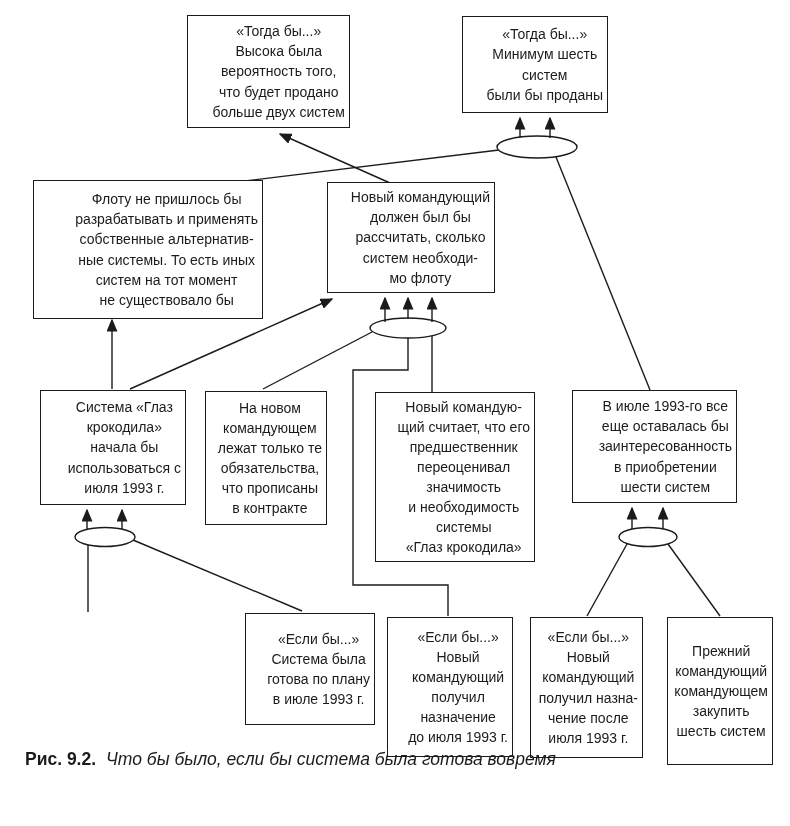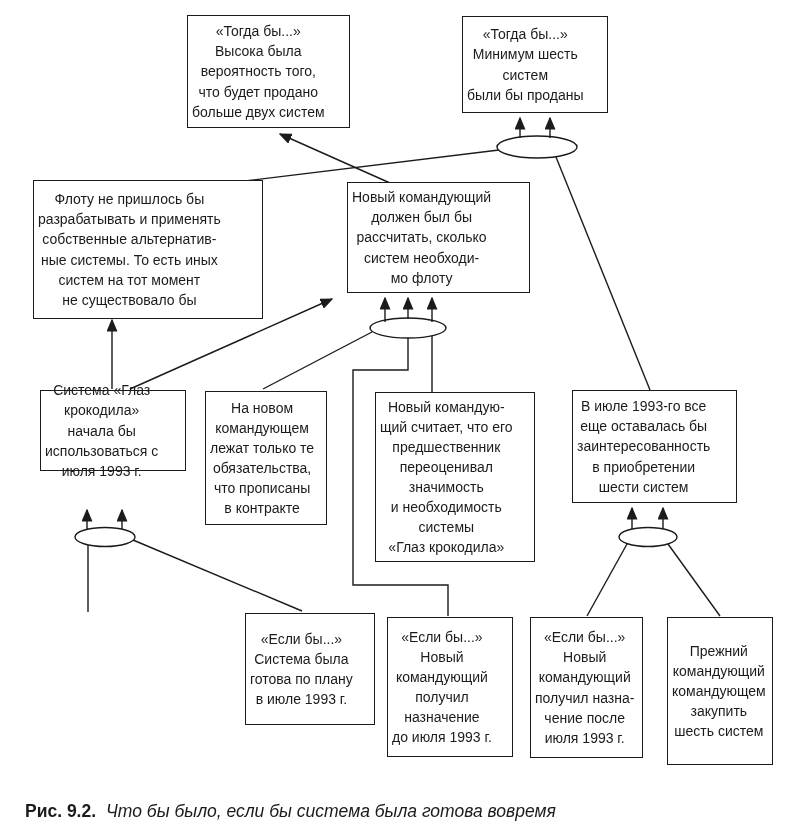--- a/index.html
+++ b/index.html
@@ -18,49 +18,49 @@
     width: 790px; height: 826px;
     z-index: 1;
   }
   .node {
     position: absolute;
     box-sizing: border-box;
     border: 1.6px solid #1b1b1b;
     background: #ffffff;
     display: flex;
     align-items: center;
-    justify-content: flex-start;
+    justify-content: flex-end;
     text-align: center;
     z-index: 2;
     padding: 2px 4px;
   }
   .node .txt {
     white-space: pre-line;
     font-size: 14px;
     line-height: 1.43;
     font-weight: 500;
   }
   
   .b-then-left   { left: 187px; top: 15px;  width: 163px; height: 113px; }
   .b-then-right  { left: 462px; top: 16px;  width: 146px; height: 97px; }
   .b-fleet       { left: 25px;  top: 180px; width: 230px; height: 139px; margin-left: 8px; }
-  .b-newcmd      { left: 327px; top: 182px; width: 183px; height: 111px; margin-left: 20px; }
-  .b-system      { left: 40px;  top: 390px; width: 146px; height: 81px; }
+  .b-newcmd      { left: 327px; top: 182px; width: 168px; height: 111px; }
+  .b-system      { left: 40px;  top: 390px; width: 146px; height: 115px; }
   .b-contract    { left: 205px; top: 391px; width: 122px; height: 134px; }
   .b-considers   { left: 375px; top: 392px; width: 160px; height: 170px; }
   .b-july        { left: 572px; top: 390px; width: 165px; height: 113px; }
   .b-vital       { left: 27px;  top: 613px; width: 201px; height: 134px; }
   .b-ready       { left: 245px; top: 613px; width: 130px; height: 112px; }
   .b-before      { left: 387px; top: 617px; width: 126px; height: 140px; }
   .b-after       { left: 530px; top: 617px; width: 113px; height: 141px; }
   .b-previous    { left: 667px; top: 617px; width: 106px; height: 148px; }
 
   .caption {
     position: absolute;
-    left: 25px; top: 801px;
+    left: 25px; top: 749px;
     font-size: 17.5px;
     z-index: 2;
     white-space: nowrap;
   }
   .caption .cap-label { font-weight: bold; font-style: normal; }
   .caption .cap-text  { font-style: italic; margin-left: 10px; }
 </style>
 </head>
 <body>
 

